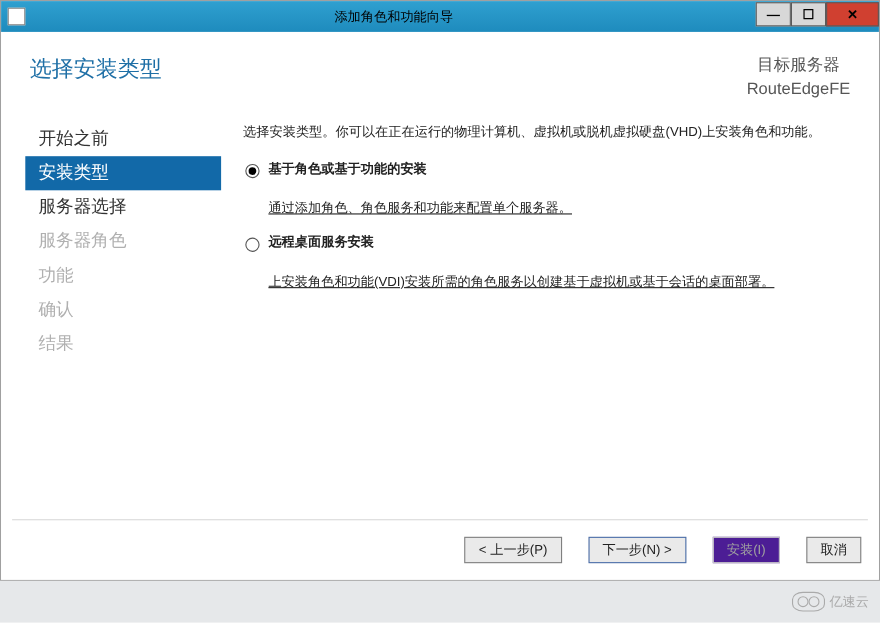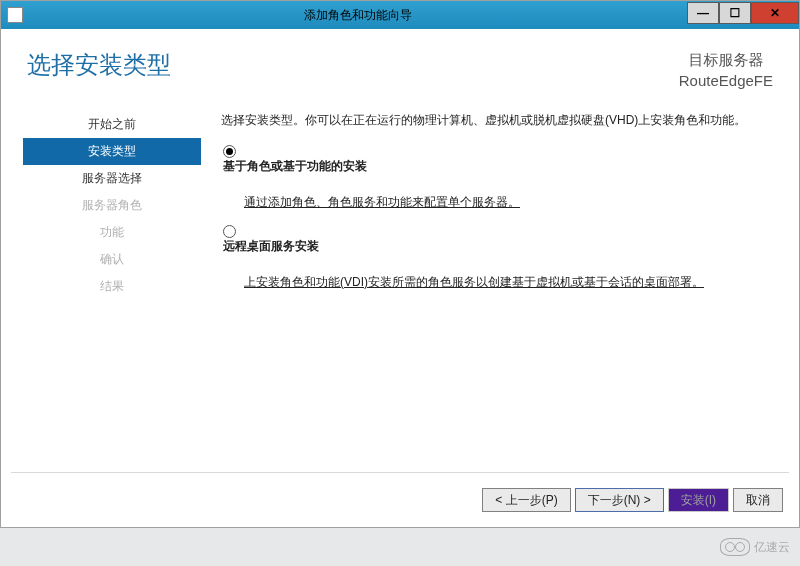--- a/index.html
+++ b/index.html
@@ -8,37 +8,37 @@
   .titlebar { height: 28px; background: linear-gradient(#2fa0d0, #1e8bbd); display: flex; align-items: center; color: #000; font-size: 12px; position: relative; }
   .titlebar-icon { width: 16px; height: 16px; margin-left: 6px; margin-right: 6px; background: #fff; border: 1px solid #888; }
   .titlebar-title { flex: 1; text-align: center; color: #000; font-size: 12px; }
   .title-controls { display: flex; }
   .title-btn { width: 32px; height: 22px; margin-top: -4px; border: 1px solid #5a5a5a; display: flex; align-items: center; justify-content: center; font-size: 12px; font-weight: bold; color: #000; }
   .title-min { background: #d8d8d8; }
   .title-max { background: #d8d8d8; }
   .title-close { background: #d04030; color: #000; width: 48px; }
   .content { flex: 1; display: flex; flex-direction: column; background: #ffffff; }
   .header-row { display: flex; align-items: flex-start; padding: 20px 26px 0 26px; }
-  .page-title { color: #1e6fa6; font-size: 24px; font-weight: 400; flex: 1; }
+  .page-title { color: #1e6fa6; font-size: 20px; font-weight: 400; flex: 1; }
   .target { text-align: center; font-size: 15px; color: #555; line-height: 1.4; }
   .body-row { display: flex; flex: 1; padding: 20px 0 0 0; }
   .sidebar { width: 200px; padding-left: 22px; padding-right: 0; }
-  .sidebar-item { font-size: 12px; padding: 5px 12px; color: #333; cursor: pointer; text-align: center; }
+  .sidebar-item { font-size: 16px; padding: 5px 12px; color: #333; cursor: pointer; }
   .sidebar-item.active { background: #1269a8; color: #fff; }
   .sidebar-item.disabled { color: #b0b0b0; cursor: default; }
   .main { flex: 1; padding: 0 30px 0 20px; font-size: 12px; color: #222; }
   .intro { margin-bottom: 16px; line-height: 1.5; }
   .option { margin-bottom: 14px; padding-left: 2px; }
-  .option-head { display: flex; align-items: flex-start; flex-direction: column; }
+  .option-head { display: flex; align-items: flex-end; }
   .radio { width: 13px; height: 13px; border: 1px solid #555; border-radius: 50%; margin-right: 8px; display: inline-flex; align-items: center; justify-content: center; flex-shrink: 0; }
   .radio.checked::after { content: ""; width: 7px; height: 7px; background: #000; border-radius: 50%; display: block; }
   .opt-title { font-weight: bold; }
   .opt-desc { margin-left: 21px; margin-top: 18px; line-height: 1.5; text-decoration: underline; }
   .hr { border-top: 1px solid #d9d9d9; margin: 0 10px; }
-  .footer { height: 54px; display: flex; align-items: center; justify-content: flex-end; padding: 0 16px; gap: 4px; }
+  .footer { height: 54px; display: flex; align-items: center; justify-content: flex-end; padding: 0 16px; gap: 24px; }
   .wbtn { height: 24px; padding: 0 12px; font-size: 12px; border: 1px solid #808080; background: #eaeaea; color: #222; cursor: pointer; }
   .wbtn.disabled { color: #a0a0a0; background: #4c1d95; border-color: #c8c8c8; cursor: default; }
   .wbtn.primary { border-color: #4b6ea9; }
   .watermark { position: absolute; right: 10px; bottom: 10px; font-size: 12px; color: #aaa; display: flex; align-items: center; gap: 4px; pointer-events: none; text-align: right; }
   .watermark-logo { width: 30px; height: 18px; border: 1px solid #aaa; border-radius: 10px / 7px; position: relative; }
   .watermark-logo::before, .watermark-logo::after { content: ""; position: absolute; width: 8px; height: 8px; border: 1px solid #aaa; border-radius: 50%; top: 3px; }
   .watermark-logo::before { left: 4px; }
   .watermark-logo::after { right: 4px; }
 </style>
 </head>

